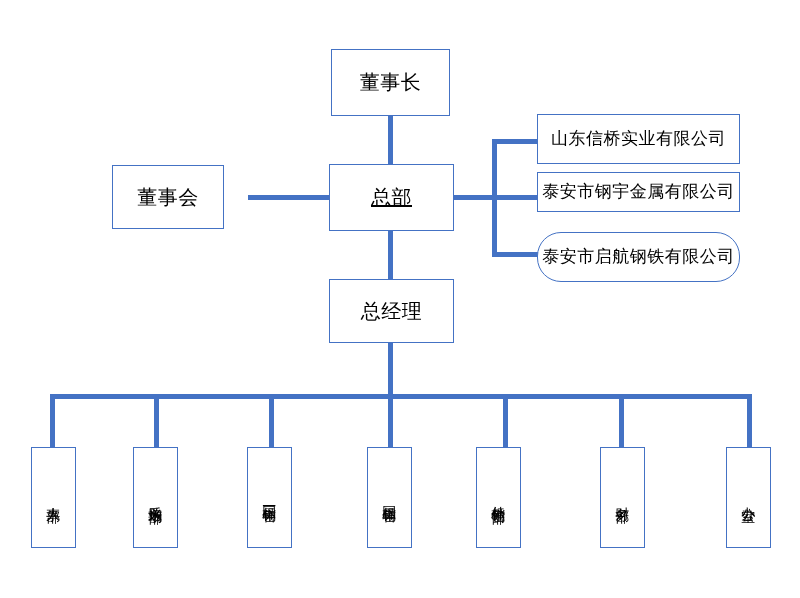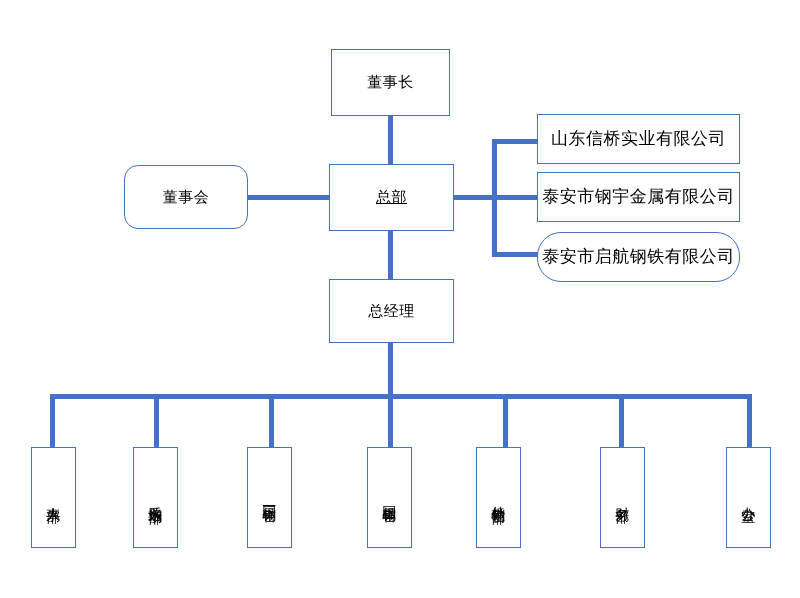--- a/index.html
+++ b/index.html
@@ -43,21 +43,21 @@
     z-index: 5;
   }
   .node .label {
     display: block;
     text-align: center;
     line-height: 1.25;
     letter-spacing: 0.5px;
   }
   
   .node-h .label {
-    font-size: 15px;
+    font-size: 20px;
     white-space: nowrap;
   }
   
   .node-co .label {
     font-size: 17px;
     white-space: nowrap;
   }
   
   .node-v {
     writing-mode: vertical-rl;
@@ -101,33 +101,33 @@
   <div class="conn conn-v" style="left:269px; top:394px; height:53px;"></div>
   <div class="conn conn-v" style="left:388px; top:394px; height:53px;"></div>
   <div class="conn conn-v" style="left:503px; top:394px; height:53px;"></div>
   <div class="conn conn-v" style="left:619px; top:394px; height:53px;"></div>
   <div class="conn conn-v" style="left:747px; top:394px; height:53px;"></div>
 
   <div class="node node-h" style="left:331px; top:49px; width:119px; height:67px;">
     <span class="label">董事长</span>
   </div>
 
-  <div class="node node-h" style="left:124px; top:165px; width:124px; height:64px;border-radius:14px;">
+  <div class="node node-h" style="left:112px; top:165px; width:112px; height:64px;">
     <span class="label">董事会</span>
   </div>
 
   <div class="node node-h" style="left:329px; top:164px; width:125px; height:67px;text-decoration:underline;">
     <span class="label">总部</span>
   </div>
 
   <div class="node node-co" style="left:537px; top:114px; width:203px; height:50px;">
     <span class="label">山东信桥实业有限公司</span>
   </div>
 
-  <div class="node node-co" style="left:537px; top:172px; width:203px; height:50px;">
+  <div class="node node-co" style="left:537px; top:172px; width:203px; height:40px;">
     <span class="label">泰安市钢宇金属有限公司</span>
   </div>
 
   <div class="node node-co" style="left:537px; top:232px; width:203px; height:50px;border-radius:24px;">
     <span class="label">泰安市启航钢铁有限公司</span>
   </div>
 
   <div class="node node-h" style="left:329px; top:279px; width:125px; height:64px;">
     <span class="label">总经理</span>
   </div>

